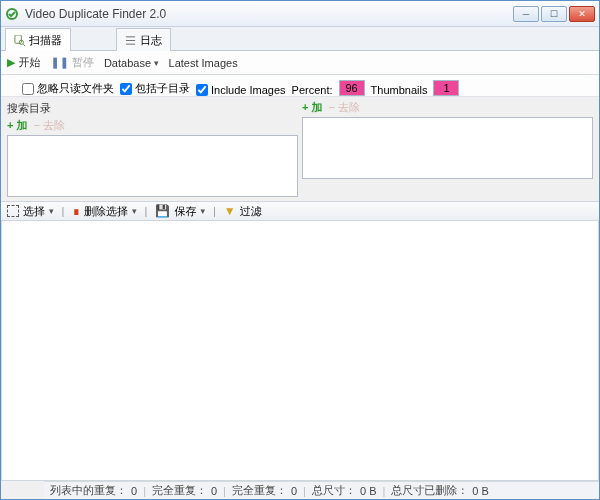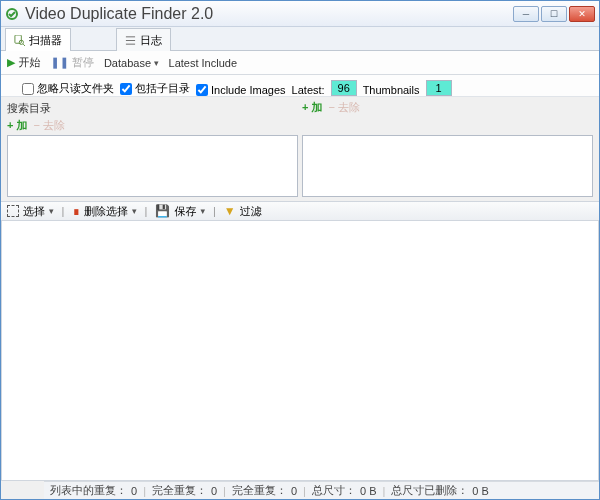--- a/index.html
+++ b/index.html
@@ -1,39 +1,39 @@
 <!DOCTYPE html>
 <html><head>
 <meta charset="utf-8">
 <style>
 * { box-sizing: border-box; margin: 0; padding: 0; }
 body { font-family: "Microsoft YaHei", "Segoe UI", Tahoma, sans-serif; font-size: 11px; width: 600px; height: 500px; overflow: hidden; }
 .window { width: 600px; height: 500px; border: 1px solid #5a8fc8; background: #f0f0f0; display: flex; flex-direction: column; }
 .titlebar { height: 26px; background: linear-gradient(#fdfdfe, #e8eef7); display: flex; align-items: center; padding: 0 4px; border-bottom: 1px solid #c8d2e0; }
 .titlebar .app-icon { width: 14px; height: 14px; margin-right: 6px; display: inline-block; }
-.titlebar .title { flex: 1; color: #444; font-size: 16px; }
+.titlebar .title { flex: 1; color: #444; font-size: 12px; }
 .win-btns { display: flex; gap: 2px; }
 .win-btn { width: 26px; height: 16px; border: 1px solid #8aa8cc; border-radius: 2px; display: flex; align-items: center; justify-content: center; font-size: 9px; cursor: pointer; }
 .win-min,.win-max { background: linear-gradient(#f5f8fc,#d9e6f4); color:#456; }
 .win-close { background: linear-gradient(#f39e8f,#d9513a); color:#fff; border-color:#b03a28; }
 .tabs { display: flex; height: 24px; background: #eef2f7; border-bottom: 1px solid #c0c8d2; padding-left: 4px; gap: 46px; }
 .tab { border: 1px solid #c0c8d2; border-bottom: none; background: #f6f8fa; padding: 2px 8px; display: flex; align-items: center; gap: 4px; margin-right: -1px; cursor: pointer; position: relative; top: 1px; }
 .tab.active { background: #fff; }
 .tab .mini-icon { width:11px; height:11px; display:inline-flex; align-items:center; justify-content:center; }
 .toolbar1 { display: flex; align-items: center; height: 24px; background: #fdfdfd; border-bottom: 1px solid #d6dbe1; padding: 0 6px; gap: 10px; }
 .tb-btn { display: flex; align-items: center; gap: 3px; cursor: pointer; color: #333; }
 .tb-btn.disabled { color: #aaa; cursor: default; }
 .sep { color: #999; }
 .drop::after { content: " ▾"; color: #555; font-size: 9px; }
 .optsbar { display: flex; align-items: flex-end; height: 22px; background: #fdfdfd; border-bottom: 1px solid #e0e4e9; padding: 0 21px; gap: 6px; }
 .chk { display: flex; align-items: center; gap: 3px; }
 .chk input { width: 12px; height: 12px; }
-.numbox { border: 1px solid #abb6c4; background: #5eead4; padding: 1px 5px; min-width: 26px; text-align: center; }
+.numbox { border: 1px solid #abb6c4; background: #ec4899; padding: 1px 5px; min-width: 26px; text-align: center; }
 .dirs-row { display: flex; gap: 4px; padding: 2px 6px 4px; }
-.dir-panel { flex: 1; display: flex; flex-direction: column; justify-content: space-between; }
+.dir-panel { flex: 1; display: flex; flex-direction: column; }
 .dir-header-label { font-size: 11px; color: #333; padding: 2px 0 1px; }
 .dir-btns { display: flex; align-items: center; gap: 6px; padding: 1px 0 2px; }
 .btn-add { color: #2e9b2e; font-weight: bold; cursor: pointer; }
 .btn-remove { color: #c04020; cursor: pointer; }
 .btn-remove.disabled { color: #d8b8b0; }
 .dir-list { border: 1px solid #b4bcc8; background: #fff; height: 62px; }
 .toolbar2 { display: flex; align-items: center; height: 20px; background: linear-gradient(#fafbfc,#eceff3); border: 1px solid #d0d6de; border-left:none; border-right:none; padding: 0 6px; gap: 8px; }
 .tb2-item { display: flex; align-items: center; gap: 4px; cursor: pointer; }
 .icon-sel { width:12px; height:12px; border:1px dashed #555; }
 .icon-delsel { color:#d04020; font-size:12px; }
@@ -95,38 +95,38 @@
       <span>开始</span>
     </div>
     <div class="tb-btn disabled">
       <span style="color:#5a7ab8">❚❚</span>
       <span>暂停</span>
     </div>
     <div class="tb-btn drop">
       <span>Database</span>
     </div>
     <div class="tb-btn">
-      <span>Latest Include</span>
+      <span>Latest Images</span>
     </div>
   </div>
 
   <div class="optsbar">
     <label class="chk">
       <input type="checkbox" style="">
       <span>忽略只读文件夹</span>
     </label>
     <label class="chk">
       <input type="checkbox" checked="" style="">
       <span>包括子目录</span>
     </label>
     <label class="chk">
       <input type="checkbox" checked="" style="">
       <span>Include Images</span>
     </label>
-    <span>Latest:</span>
+    <span>Percent:</span>
     <span class="numbox">96</span>
     <span>Thumbnails</span>
     <span class="numbox">1</span>
   </div>
 
   <div class="dirs-row">
     <div class="dir-panel">
       <div class="dir-header-label">搜索目录</div>
       <div class="dir-btns">
         <span class="btn-add">

